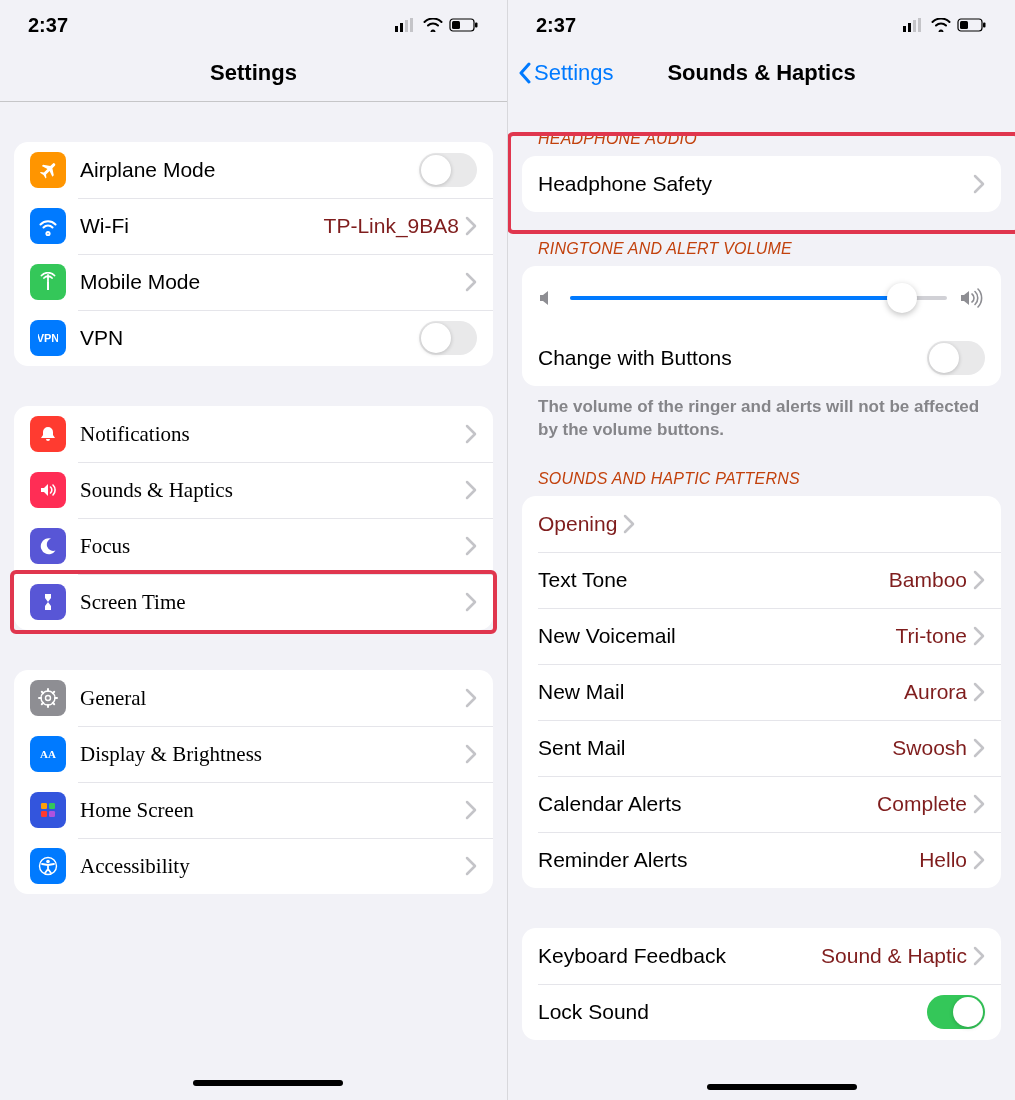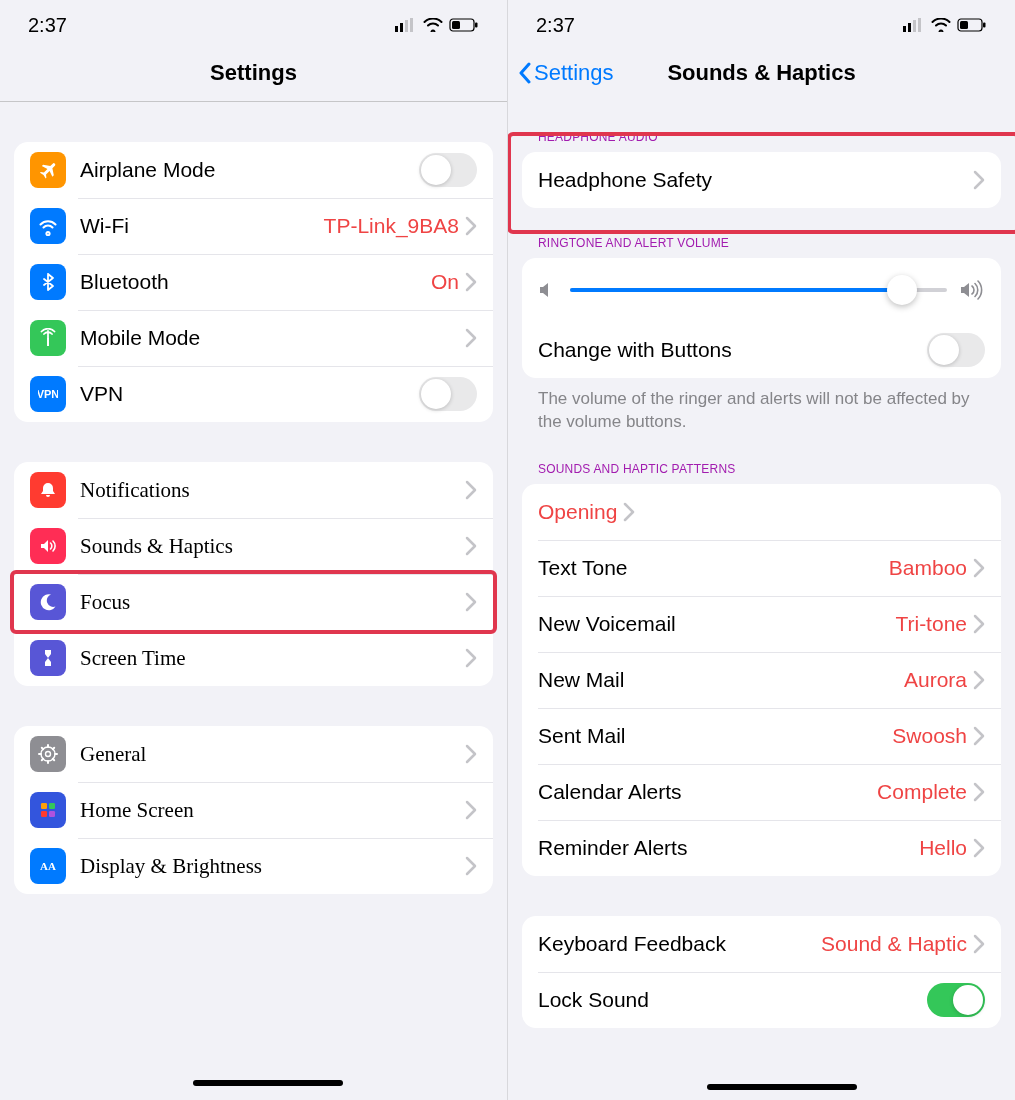--- a/index.html
+++ b/index.html
@@ -22,21 +22,21 @@
   .pane + .pane { width: 508px; border-left: 1px solid #d8d8dc; }
 
   
   .status-bar {
     height: 44px;
     display: flex;
     align-items: center;
     justify-content: space-between;
     padding: 6px 28px 0 28px;
     font-size: 20px;
-    font-weight: 400;
+    font-weight: 700;
   }
   .status-right { display: flex; align-items: center; gap: 6px; }
   .status-right svg { display: block; }
 
   
   .nav-header {
     height: 58px;
     display: flex;
     align-items: center;
     position: relative;
@@ -59,31 +59,33 @@
     font-size: 22px;
     padding-left: 10px;
     position: relative;
     z-index: 2;
   }
   .nav-back svg { display: block; }
 
   .content { padding: 0 14px; }
 
   .section-header {
-    color: #a21caf;
-    font-size: 12px;
+    color: #c2410c;
+    font-size: 16px;
     padding: 28px 16px 8px 16px;
     text-transform: uppercase;
     letter-spacing: 0.2px;
+    font-style: italic;
   }
   .section-footer {
     color: #858589;
     font-size: 17px;
     padding: 10px 16px 0 16px;
     line-height: 1.35;
+    font-weight: bold;
   }
 
   .group {
     background: #fff;
     border-radius: 14px;
     overflow: hidden;
   }
   .group.mt { margin-top: 40px; font-family: Liberation Serif, serif; }
 
   .row {
@@ -116,21 +118,21 @@
   }
   .icon-badge svg { display: block; }
 
   .row-label {
     flex: 1;
     font-size: 21px;
     color: #000;
   }
   .row-value {
     font-size: 21px;
-    color: #ef4444;
+    color: #7f1d1d;
     margin-right: 6px;
   }
   .chevron {
     width: 12px; height: 20px;
     flex-shrink: 0;
   }
   .chevron path { stroke: #c4c4c8; stroke-width: 2.5; fill: none; stroke-linecap: round; stroke-linejoin: round; }
 
   
   .toggle {
@@ -251,32 +253,20 @@
               <path d="M10 16 a1.6 1.6 0 1 0 .001 0 M5.5 11.5 a6.2 6.2 0 0 1 9 0 M2.5 8.5 a10.5 10.5 0 0 1 15 0" stroke="#fff" stroke-width="2" fill="none" stroke-linecap="round"></path>
             </svg>
           </span>
           <span class="row-label">Wi-Fi</span>
           <span class="row-value">TP-Link_9BA8</span>
           <svg class="chevron" viewBox="0 0 12 20">
             <path d="M2 2 L10 10 L2 18"></path>
           </svg>
         </div>
         <div class="row">
-          <span class="icon-badge" style="background:#007aff">
-            <svg width="20" height="20" viewBox="0 0 20 20">
-              <path d="M10 2 L10 18 L15 14 L6 7 M10 2 L15 6 L6 13" stroke="#fff" stroke-width="1.8" fill="none" stroke-linejoin="round" stroke-linecap="round"></path>
-            </svg>
-          </span>
-          <span class="row-label">Bluetooth</span>
-          <span class="row-value">On</span>
-          <svg class="chevron" viewBox="0 0 12 20">
-            <path d="M2 2 L10 10 L2 18"></path>
-          </svg>
-        </div>
-        <div class="row">
           <span class="icon-badge" style="background:#34c759">
             <svg width="20" height="20" viewBox="0 0 20 20">
               <path d="M10 3 L10 10 M6 6 a5.5 5.5 0 0 1 8 0 M3.5 3.5 a9 9 0 0 1 13 0" stroke="#fff" stroke-width="1.8" fill="none" stroke-linecap="round"></path>
               <rect x="9" y="10" width="2" height="8" fill="#fff"></rect>
             </svg>
           </span>
           <span class="row-label">Mobile Mode</span>
           <svg class="chevron" viewBox="0 0 12 20">
             <path d="M2 2 L10 10 L2 18"></path>
           </svg>
@@ -343,20 +333,31 @@
       <div class="group mt" style="margin-top:40px">
         <div class="row">
           <span class="icon-badge" style="background:#8e8e93">
             <svg width="20" height="20" viewBox="0 0 20 20">
               <circle cx="10" cy="10" r="7" fill="none" stroke="#fff" stroke-width="1.4"></circle>
               <circle cx="10" cy="10" r="2.5" fill="none" stroke="#fff" stroke-width="1.4"></circle>
               <path d="M10 1 v2 M10 17 v2 M1 10 h2 M17 10 h2 M3.8 3.8 l1.4 1.4 M14.8 14.8 l1.4 1.4 M16.2 3.8 l-1.4 1.4 M5.2 14.8 l-1.4 1.4" stroke="#fff" stroke-width="2" stroke-linecap="round"></path>
             </svg>
           </span>
           <span class="row-label">General</span>
+          <svg class="chevron" viewBox="0 0 12 20">
+            <path d="M2 2 L10 10 L2 18"></path>
+          </svg>
+        </div>
+        <div class="row">
+          <span class="icon-badge" style="background:#007aff">
+            <svg width="20" height="20" viewBox="0 0 20 20">
+              <text x="10" y="14" font-size="11" font-weight="700" text-anchor="middle" fill="#fff">AA</text>
+            </svg>
+          </span>
+          <span class="row-label">Display &amp; Brightness</span>
           <svg class="chevron" viewBox="0 0 12 20">
             <path d="M2 2 L10 10 L2 18"></path>
           </svg>
         </div>
         <div class="row">
           <span class="icon-badge" style="background:#3355dd">
             <svg width="20" height="20" viewBox="0 0 20 20">
               <rect x="3" y="3" width="6" height="6" rx="1.3" fill="#ff9f0a"></rect>
               <rect x="11" y="3" width="6" height="6" rx="1.3" fill="#34c759"></rect>
               <rect x="3" y="11" width="6" height="6" rx="1.3" fill="#ff3b30"></rect>
@@ -364,24 +365,26 @@
             </svg>
           </span>
           <span class="row-label">Home Screen</span>
           <svg class="chevron" viewBox="0 0 12 20">
             <path d="M2 2 L10 10 L2 18"></path>
           </svg>
         </div>
         <div class="row">
           <span class="icon-badge" style="background:#007aff">
             <svg width="20" height="20" viewBox="0 0 20 20">
-              <text x="10" y="14" font-size="11" font-weight="700" text-anchor="middle" fill="#fff">AA</text>
-            </svg>
-          </span>
-          <span class="row-label">Display &amp; Brightness</span>
+              <circle cx="10" cy="10" r="8.5" fill="none" stroke="#fff" stroke-width="1.4"></circle>
+              <circle cx="10" cy="5.5" r="1.8" fill="#fff"></circle>
+              <path d="M4 8 L10 9 L16 8 M10 9 L10 13 L7 17 M10 13 L13 17" stroke="#fff" stroke-width="1.8" fill="none" stroke-linecap="round" stroke-linejoin="round"></path>
+            </svg>
+          </span>
+          <span class="row-label">Accessibility</span>
           <svg class="chevron" viewBox="0 0 12 20">
             <path d="M2 2 L10 10 L2 18"></path>
           </svg>
         </div>
       </div>
     </div>
   <div class="home-indicator"></div>
 <div class="highlight-box" style="left: 10px; top: 570px; width: 487px; height: 64px;"></div>
   </div>
 

